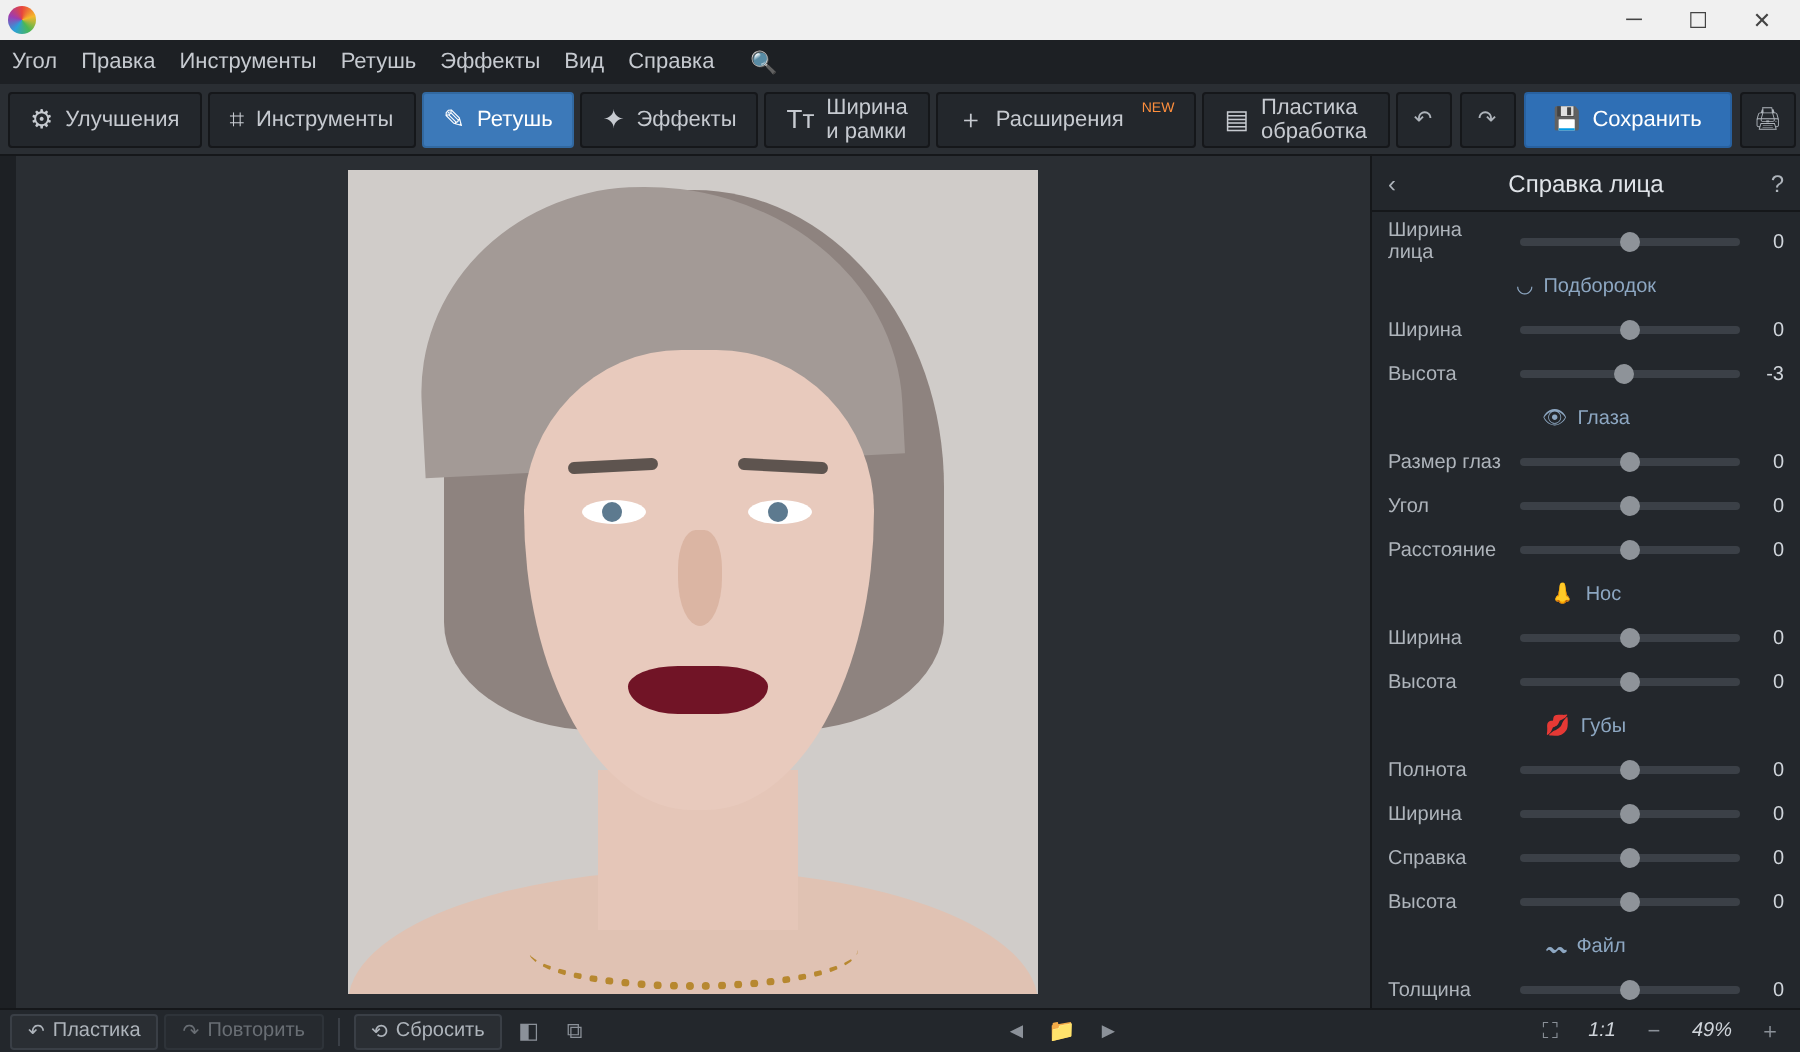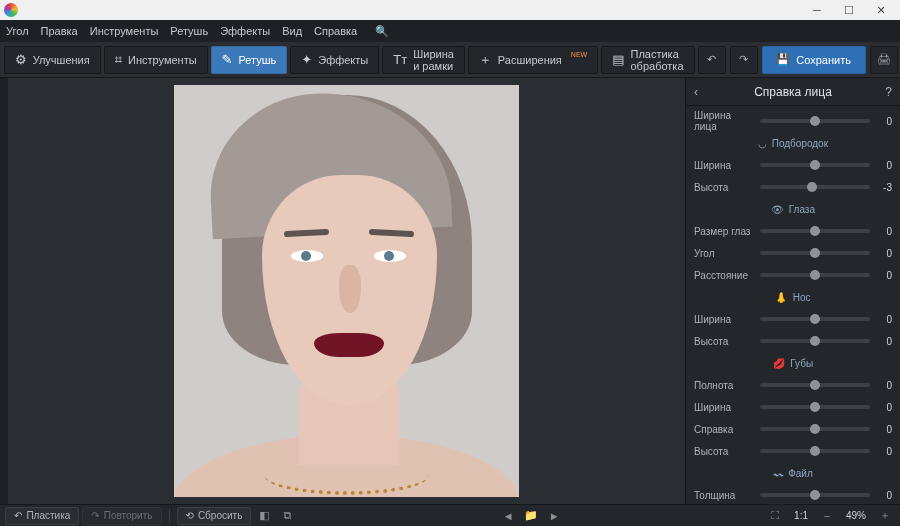--- a/index.html
+++ b/index.html
@@ -49,21 +49,21 @@
 .slrow{display:flex;align-items:center;height:22px;padding:0 8px;}
 .slrow .lbl{width:60px;font-size:10px;color:#aeb4bb;}
 .slrow .track{flex:1;height:4px;background:#3b4047;border-radius:2px;position:relative;margin:0 6px;cursor:pointer;}
 .slrow .thumb{position:absolute;top:-3px;width:10px;height:10px;background:#8e9399;border-radius:50%;}
 .slrow .val{width:16px;text-align:right;font-size:10px;color:#cfd4da;}
 .sect{height:20px;display:flex;align-items:center;justify-content:center;gap:5px;color:#8da7c2;font-size:10px;margin:1px 8px;}
 .bottombar{height:22px;background:#23272c;display:flex;align-items:center;padding:0 5px;border-top:1px solid #15171a;gap:3px;}
 .bbtn{height:18px;padding:0 8px;background:#2a2e33;border:1px solid #3a3f46;border-radius:2px;display:flex;align-items:center;gap:4px;font-size:10px;color:#aeb4bb;cursor:pointer;}
 .bic{width:20px;height:18px;display:flex;align-items:center;justify-content:center;color:#8b9199;cursor:pointer;}
 .spacer{flex:1;}
-.zoom{font-size:10px;color:#cfd4da;margin:0 6px;}
+.zoom{font-size:10px;color:#cfd4da;margin:0 6px;font-style:italic;}
 .sep{width:1px;height:14px;background:#3a3f46;margin:0 4px;}
 </style>
 </head>
 <body>
 
 <div class="titlebar">
   <div class="logo"></div>
   <div class="winbtns">
     <div class="winbtn">─</div>
     <div class="winbtn">☐</div>

